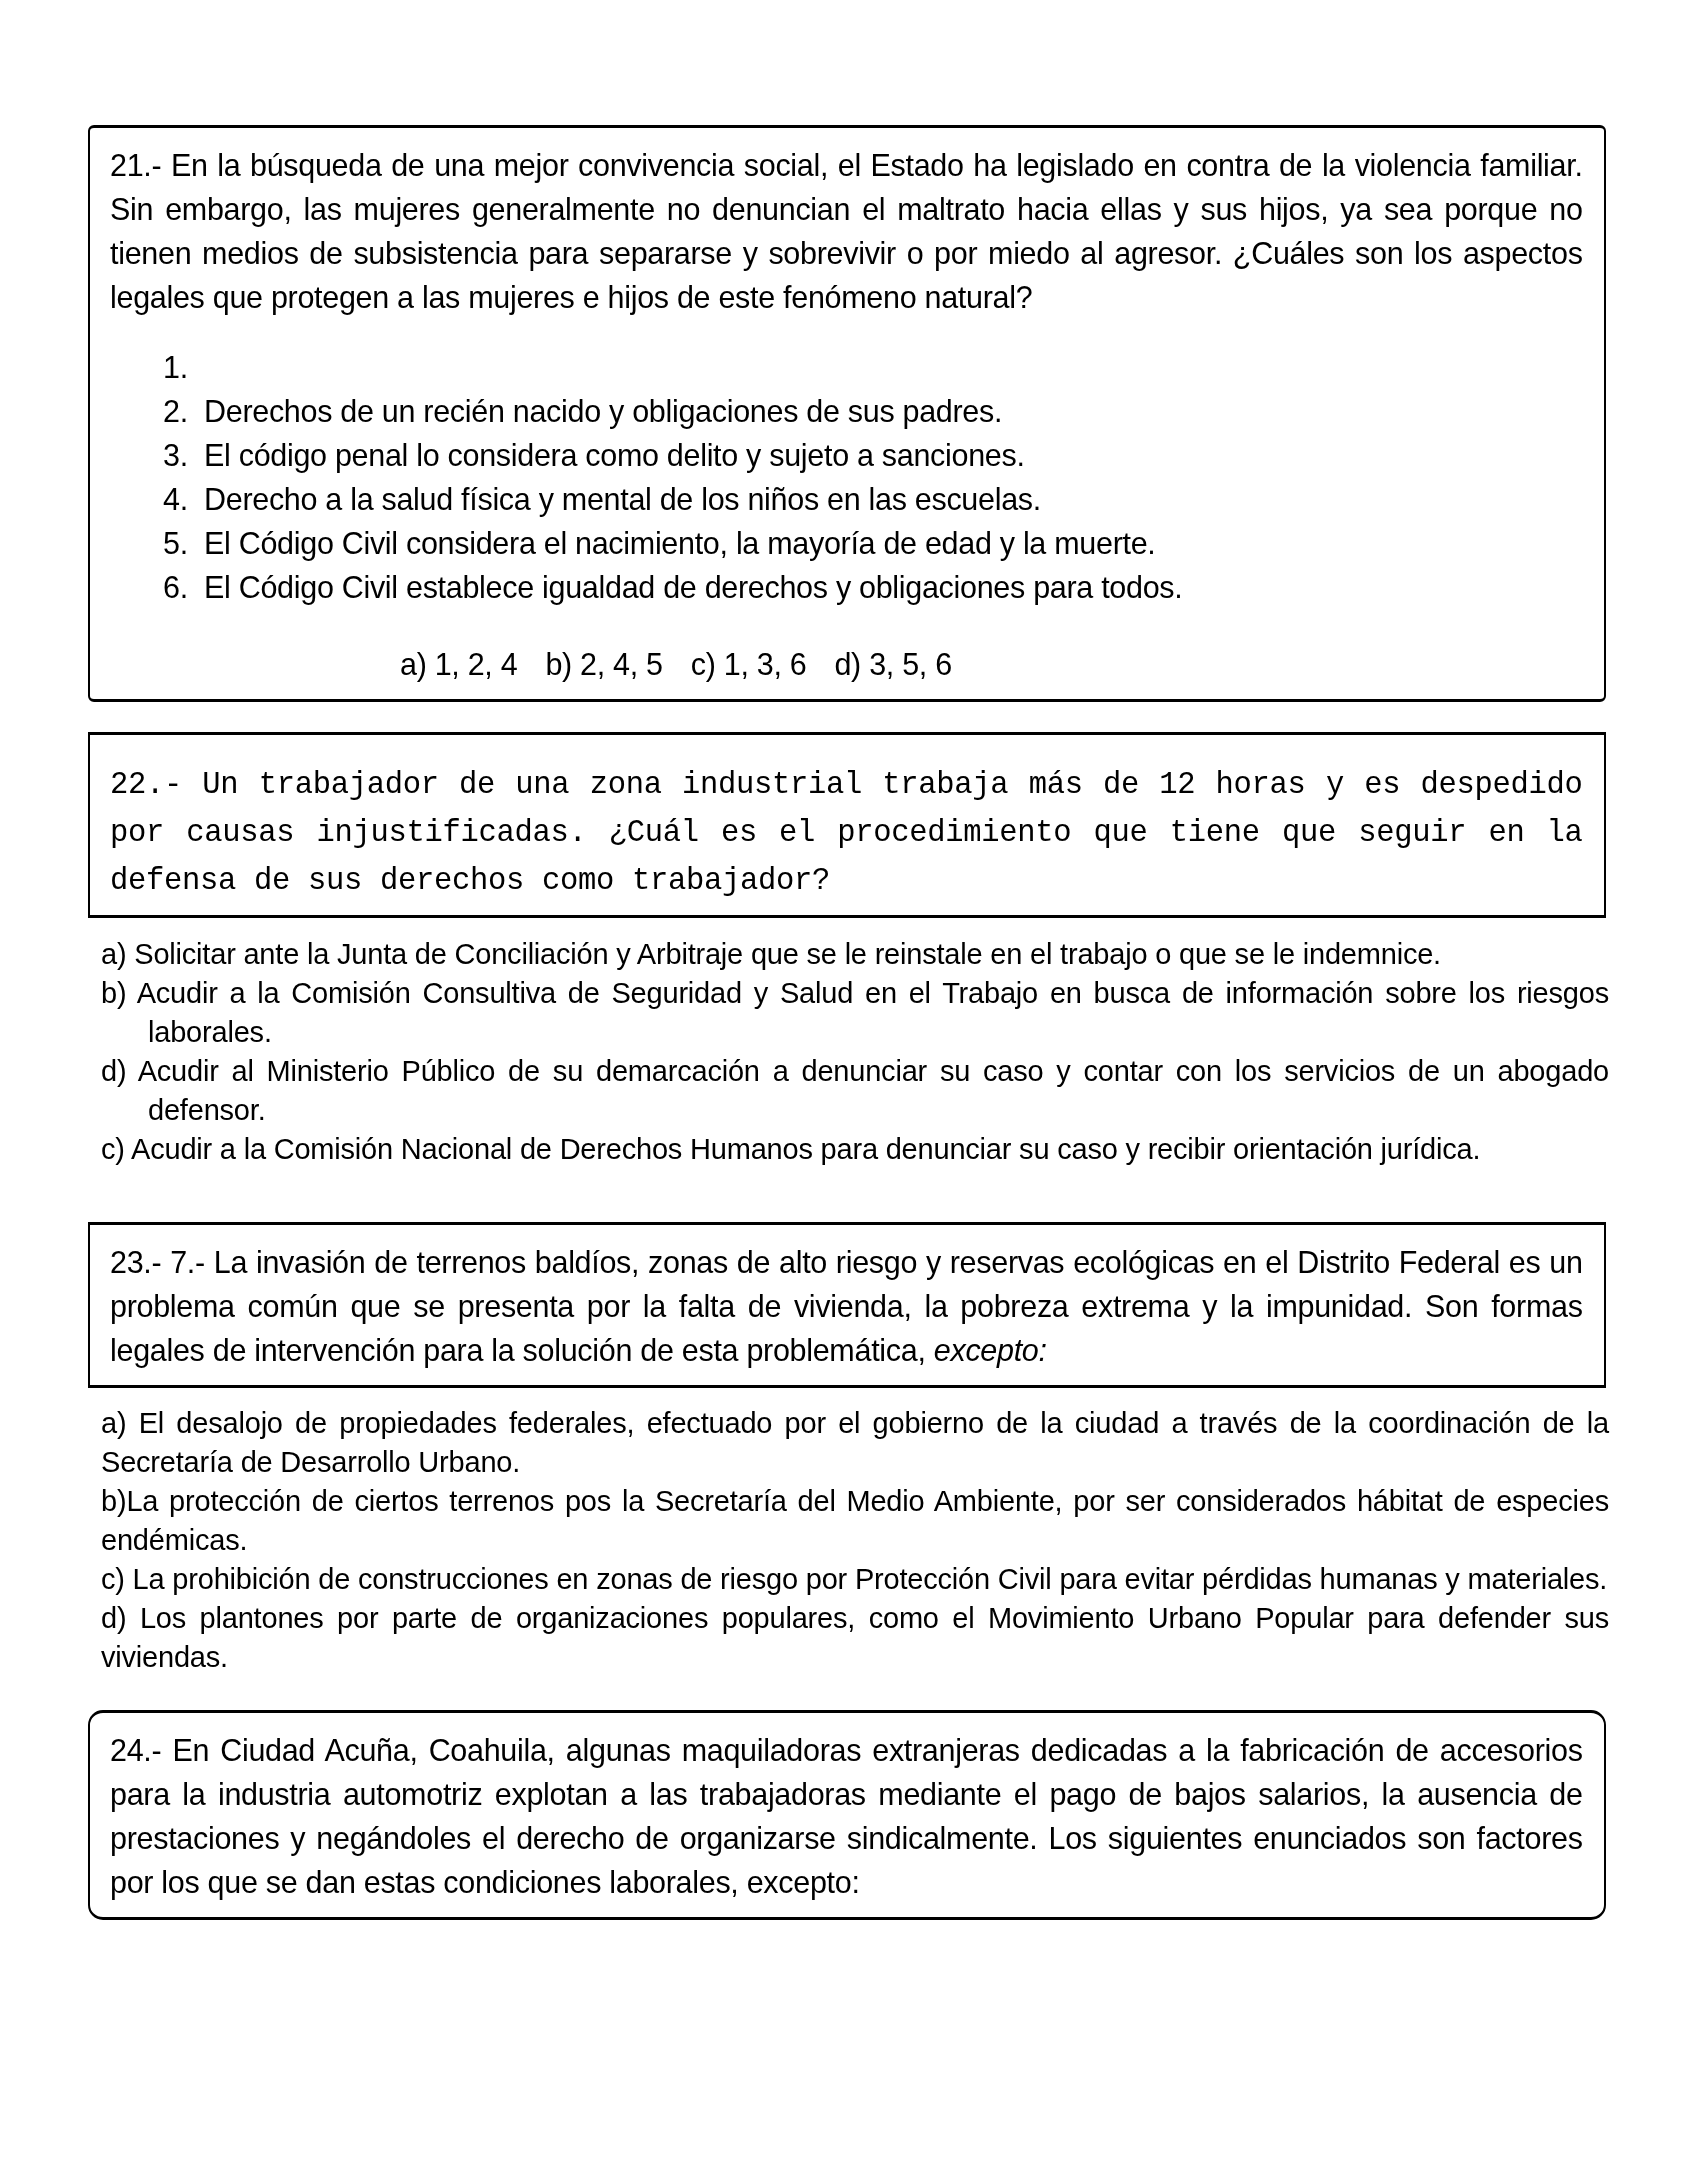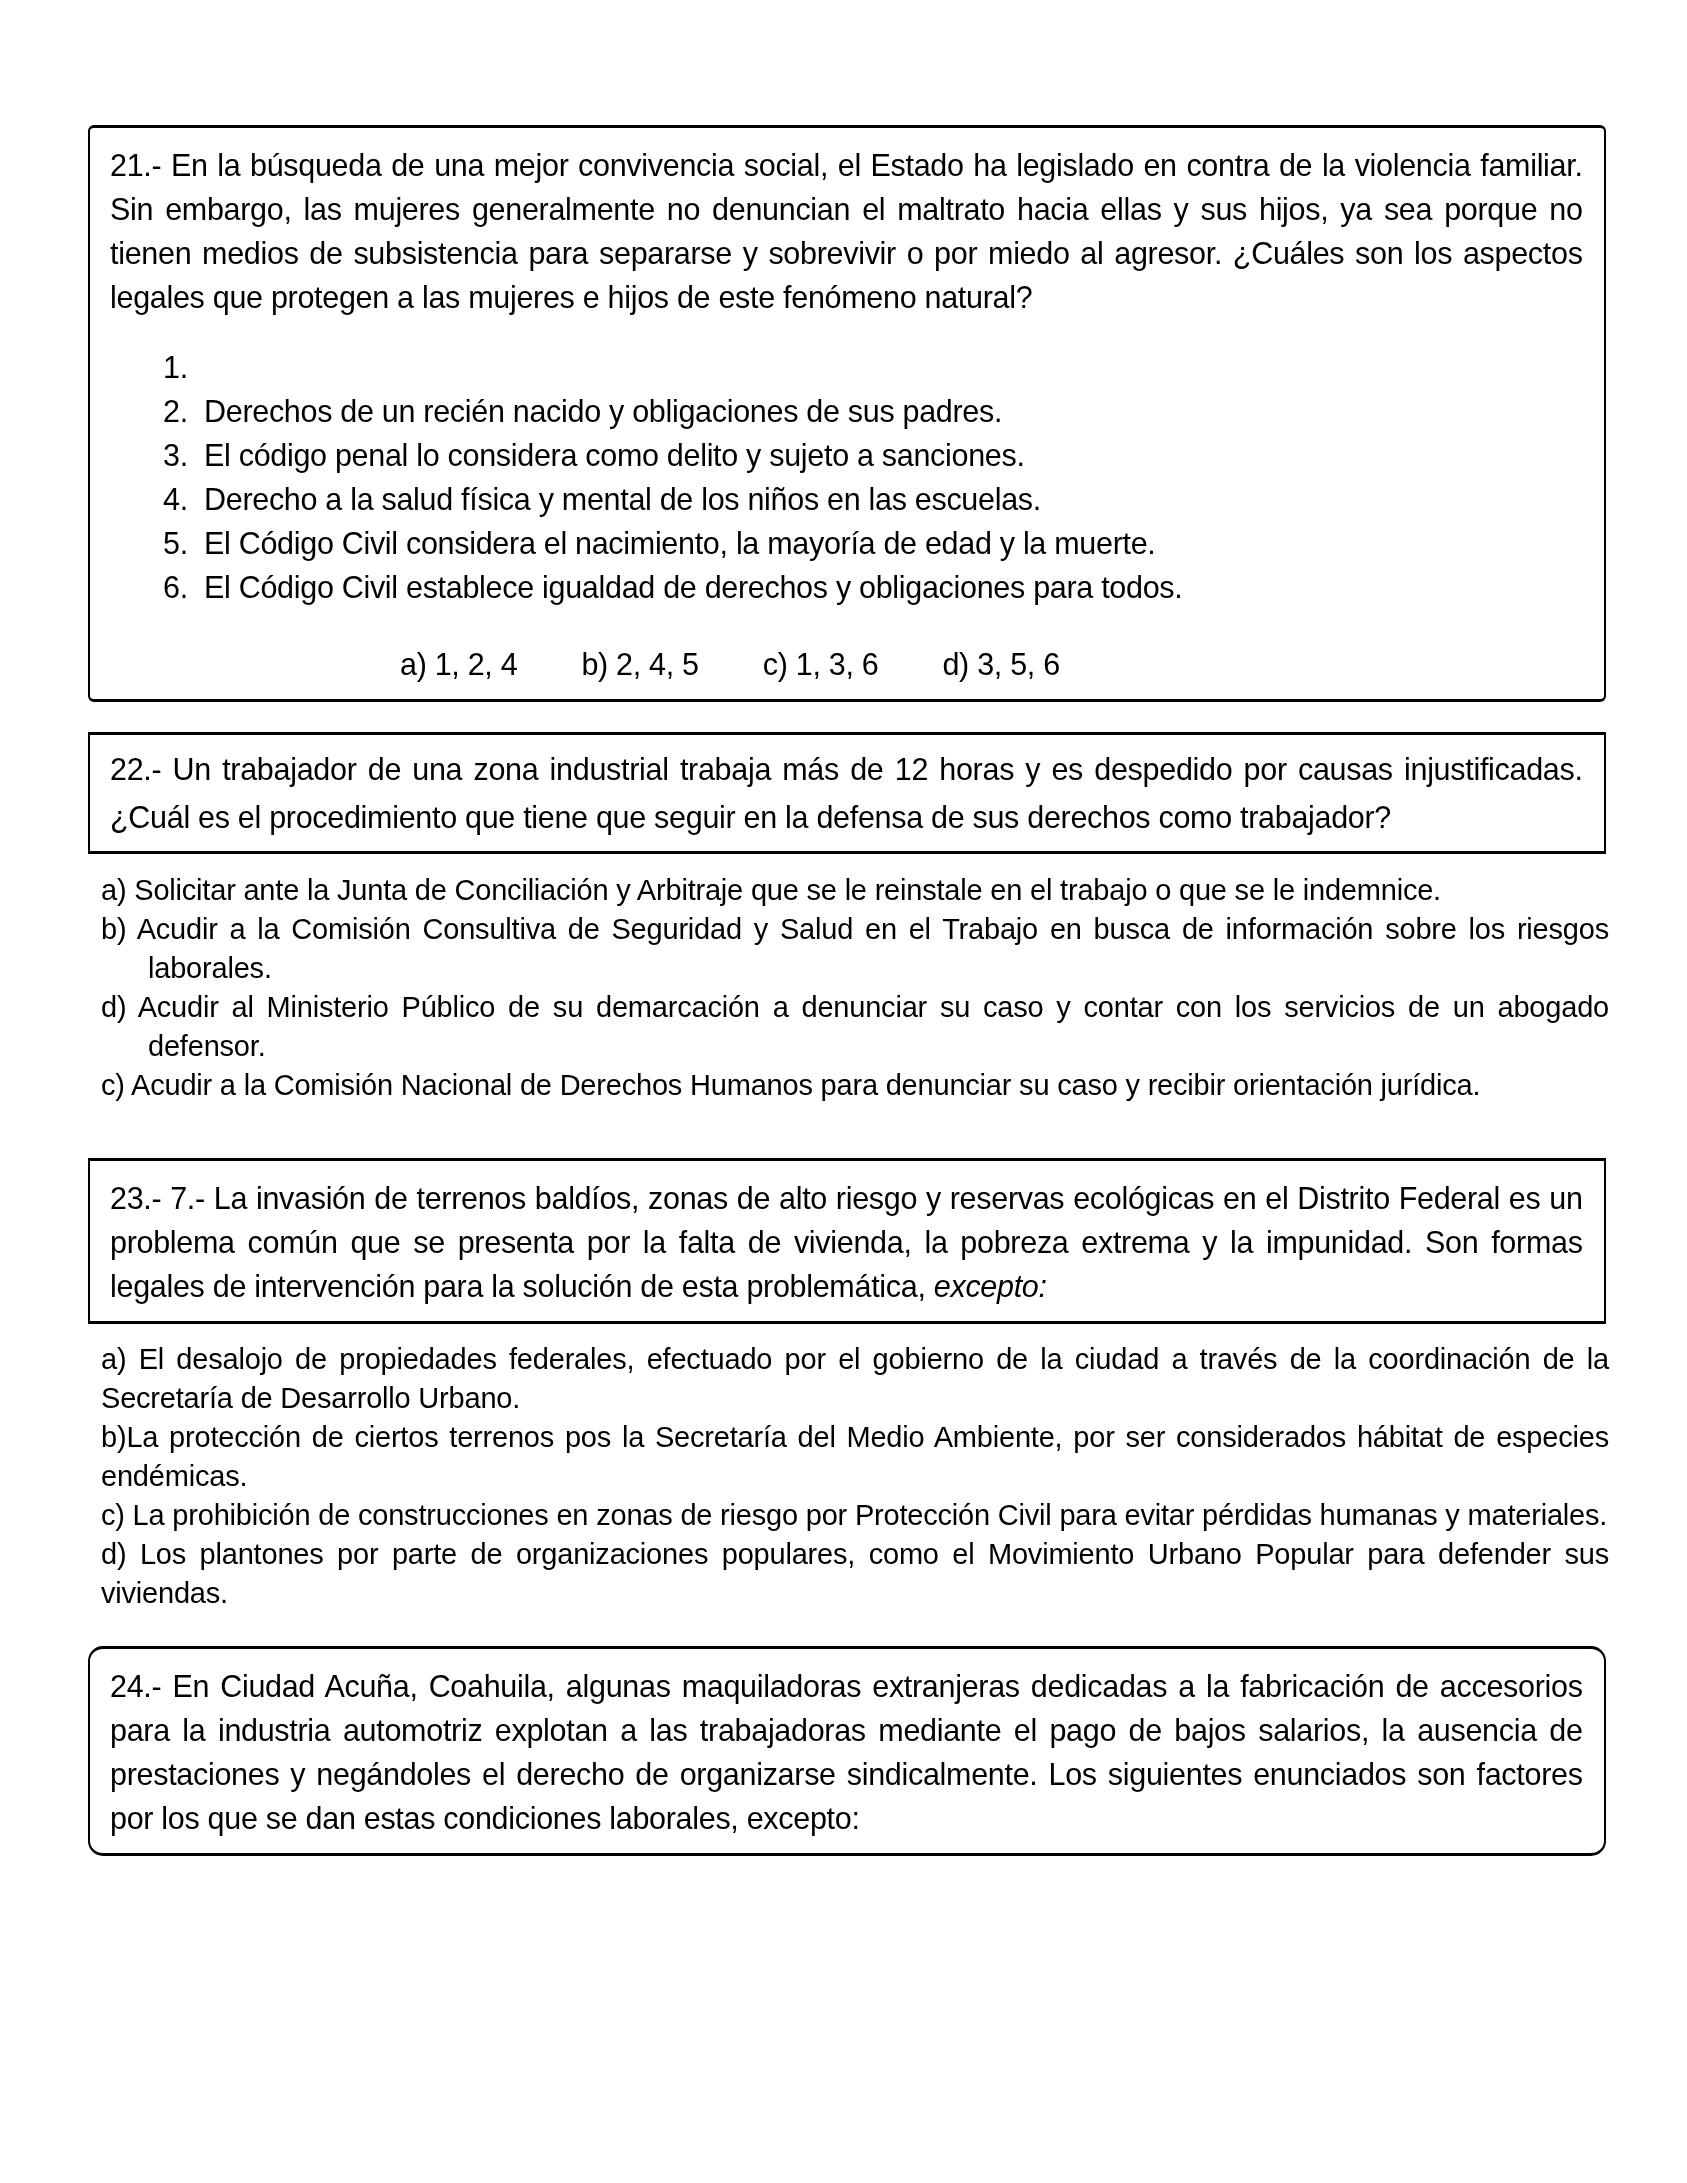--- a/index.html
+++ b/index.html
@@ -26,33 +26,33 @@
     width: 1518px;
     border: 2.5px solid #000000;
     border-top-width: 3.3px;
     border-bottom-width: 3.3px;
     padding: 15px 21.4px 13px 20px;
     font-size: 30.5px;
     letter-spacing: -0.3px;
     line-height: 44px;
   }
   .box21 { margin-top: 125px; border-radius: 6px; }
-  .box22 { margin-top: 30px; line-height: 48px; padding-top: 10px; padding-bottom: 10px; }
+  .box22 { margin-top: 30px; line-height: 48px; padding-top: 26px; padding-bottom: 10px; font-family: Liberation Mono, monospace; }
   .box23 { margin-top: 53px; }
   .box24 { margin-top: 33px; border-radius: 15px; }
   p { margin: 0; }
   .justify { text-align: justify; }
   .qlist { margin-top: 26px; margin-left: 53px; }
   .qitem { display: flex; line-height: 44px; }
   .qnum { flex: 0 0 41px; width: 41px; }
   .answers {
     margin-top: 33px;
     margin-left: 290px;
     display: flex;
-    gap: 64px;
+    gap: 28px;
     white-space: nowrap;
   }
   
   .opts {
     margin-left: 101px;
     width: 1508px;
     font-size: 29px;
     line-height: 39px;
     letter-spacing: -0.2px;
   }

